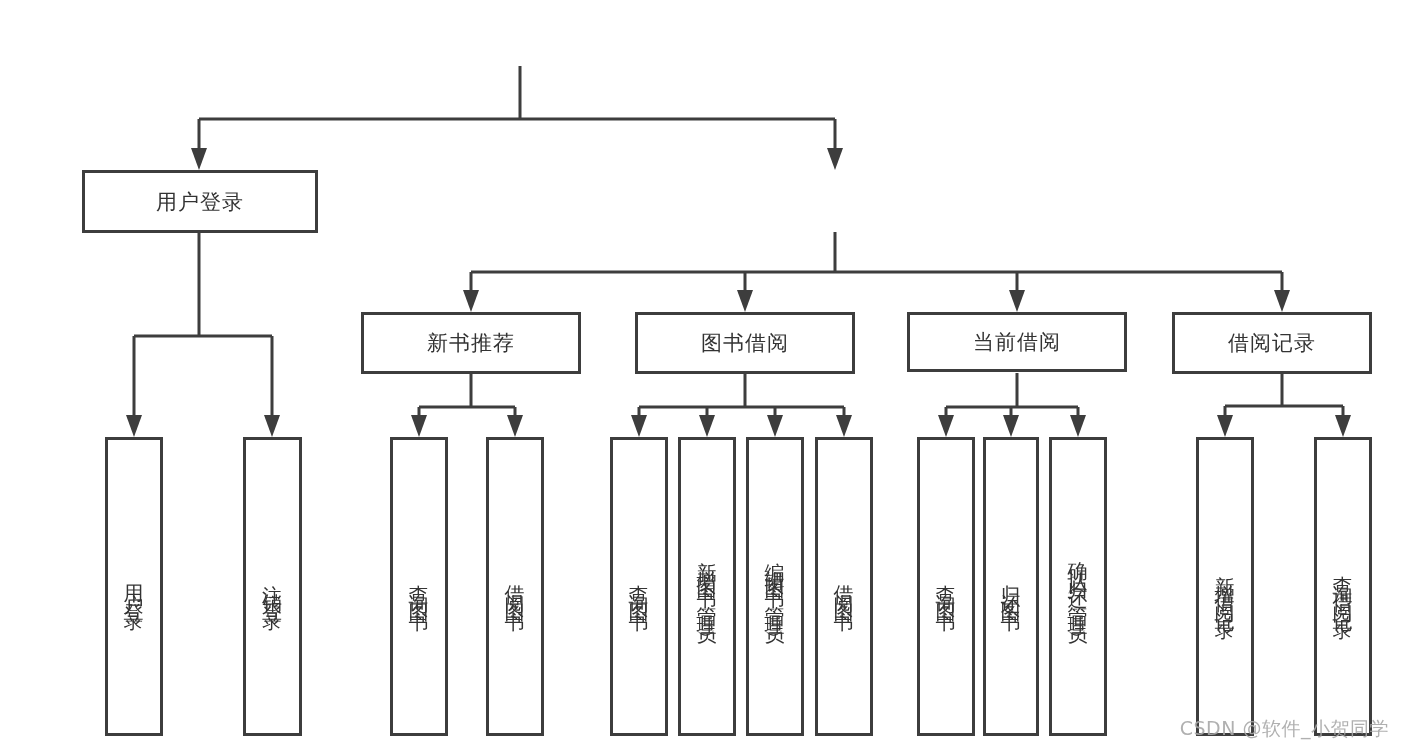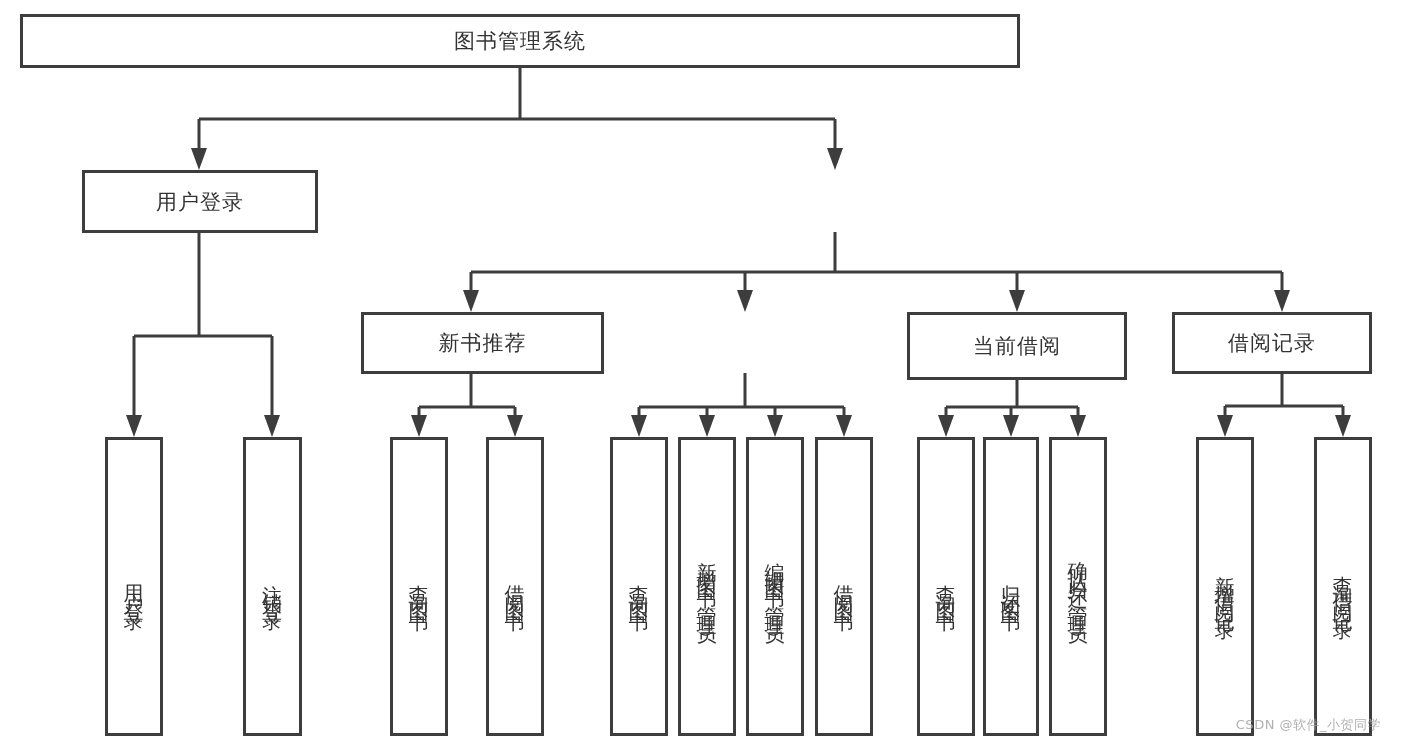--- a/index.html
+++ b/index.html
@@ -37,22 +37,22 @@
   .v{font-size:20px;}
   .v .vtext{
     writing-mode:vertical-rl;
     letter-spacing:9px;
     line-height:1;
     white-space:nowrap;
   }
   .watermark{
     position:absolute;
     top:716px;
-    right:24px;
-    font-size:13px;
+    right:16px;
+    font-size:19px;
     color:var(--watermark);
     opacity:.9;
     letter-spacing:.5px;
     z-index:5;
   }
 </style>
 </head>
 <body>
 
 <div class="canvas">
@@ -83,32 +83,32 @@
       <polygon points="767,415 783,415 775,437"></polygon>
       <polygon points="836,415 852,415 844,437"></polygon>
       <polygon points="938,415 954,415 946,437"></polygon>
       <polygon points="1003,415 1019,415 1011,437"></polygon>
       <polygon points="1070,415 1086,415 1078,437"></polygon>
       <polygon points="1217,415 1233,415 1225,437"></polygon>
       <polygon points="1335,415 1351,415 1343,437"></polygon>
     </g>
   </svg>
 
-  <div class="box h title" style="left:20px;top:14px;width:1000px;height:54px">
-    <span>图书管理系统</span>
-  </div>
 
   <div class="box h" style="left:82px;top:170px;width:236px;height:63px">
     <span>用户登录</span>
   </div>
 
-  <div class="box h" style="left:361px;top:312px;width:243px;height:62px">
+  <div class="box h" style="left:361px;top:312px;width:220px;height:62px">
     <span>新书推荐</span>
   </div>
-  <div class="box h" style="left:907px;top:312px;width:220px;height:68px">
+  <div class="box h" style="left:635px;top:312px;width:220px;height:62px">
+    <span>图书借阅</span>
+  </div>
+  <div class="box h" style="left:907px;top:312px;width:220px;height:60px">
     <span>当前借阅</span>
   </div>
   <div class="box h" style="left:1172px;top:312px;width:200px;height:62px">
     <span>借阅记录</span>
   </div>
 
   <div class="box v" style="left:105px;top:437px;width:58px;height:299px">
     <span class="vtext">用户登录</span>
   </div>
   <div class="box v" style="left:243px;top:437px;width:59px;height:299px">

